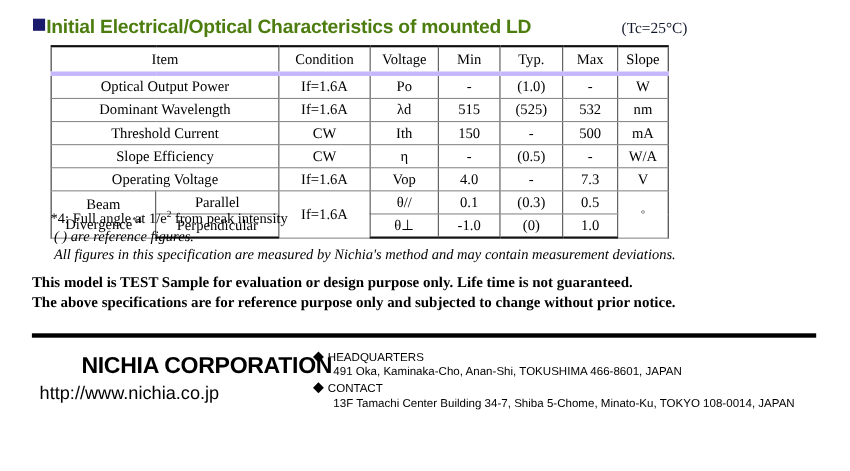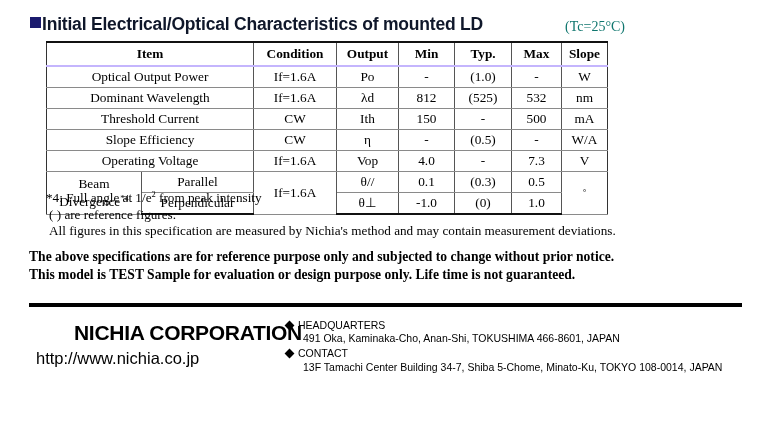--- a/index.html
+++ b/index.html
@@ -31,31 +31,31 @@
     background: #1b1b6e;
     vertical-align: middle;
     margin-right: 1px;
     position: relative;
     top: -2px;
   }
   .title-text {
     font-family: "Liberation Sans", sans-serif;
     font-weight: bold;
     font-size: 17.5px;
-    color: #0f172a;
+    color: #4d7c0f;
     letter-spacing: -0.2px;
     vertical-align: middle;
   }
   .title-tc {
     position: absolute;
     right: 117px;
     top: 5px;
     font-family: "Liberation Serif", serif;
     font-size: 14px;
-    color: #0f766e;
+    color: #0f172a;
     white-space: nowrap;
   }
 
   
   .spec-table {
     position: absolute;
     left: 46px;
     top: 41px;
     width: 554px;
     border-collapse: collapse;
@@ -69,23 +69,23 @@
     border-bottom: 1px solid #8a8a8a;
     text-align: center;
     padding: 1px 2px 2px 2px;
     height: 17px;
     line-height: 15px;
     font-weight: normal;
     vertical-align: middle;
     white-space: nowrap;
   }
   .spec-table tr.head th {
-    font-weight: bold;
+    font-weight: normal;
     border-top: 2px solid #111;
-    border-bottom: 2px solid #c4b5fd;
+    border-bottom: 4px solid #c4b5fd;
     height: 19px;
   }
   .spec-table tr.last td {
     border-bottom: 2.5px solid #111;
   }
   .edge-l { border-left: 1px solid #333 !important; }
   .edge-r { border-right: 1px solid #333 !important; }
 
   .sup {
     font-size: 8.5px;
@@ -98,21 +98,21 @@
   
   .notes {
     position: absolute;
     left: 46px;
     top: 186px;
     width: 700px;
     font-size: 13.2px;
     line-height: 16.5px;
   }
   .notes .n-line { white-space: nowrap; }
-  .notes .n-line.indent { padding-left: 3px; }
+  .notes .n-line.indent { padding-left: 3px; font-style: italic; }
 
   
   .statement {
     position: absolute;
     left: 29px;
     top: 248px;
     width: 720px;
     font-size: 13.6px;
     font-weight: bold;
     line-height: 18px;
@@ -195,42 +195,42 @@
     <col style="width:62px">
     <col style="width:56px">
     <col style="width:57px">
     <col style="width:50px">
     <col style="width:46px">
   </colgroup>
   <tbody>
       <tr class="head">
     <th colspan="2" class="edge-l">Item</th>
     <th>Condition</th>
-    <th>Output</th>
+    <th>Voltage</th>
     <th>Min</th>
     <th>Typ.</th>
     <th>Max</th>
     <th class="edge-r">Slope</th>
   </tr>
 
   <tr>
     <td colspan="2" class="edge-l">Optical Output Power</td>
     <td>If=1.6A</td>
     <td>Po</td>
     <td>-</td>
     <td>(1.0)</td>
     <td>-</td>
     <td class="edge-r">W</td>
   </tr>
 
   <tr>
     <td colspan="2" class="edge-l">Dominant Wavelength</td>
     <td>If=1.6A</td>
     <td>λd</td>
-    <td>812</td>
+    <td>515</td>
     <td>(525)</td>
     <td>532</td>
     <td class="edge-r">nm</td>
   </tr>
 
   <tr>
     <td colspan="2" class="edge-l">Threshold Current</td>
     <td>CW</td>
     <td>Ith</td>
     <td>150</td>
@@ -283,22 +283,22 @@
 </tbody>
   </table>
 
 <div class="notes">
   <div class="n-line"><span>*4: Full angle at 1/e</span><span class="sup">2</span><span> from peak intensity</span></div>
   <div class="n-line indent">( ) are reference figures.</div>
   <div class="n-line indent">All figures in this specification are measured by Nichia's method and may contain measurement deviations.</div>
 </div>
 
 <div class="statement">
+  <div>This model is TEST Sample for evaluation or design purpose only. Life time is not guaranteed.</div>
   <div>The above specifications are for reference purpose only and subjected to change without prior notice.</div>
-  <div>This model is TEST Sample for evaluation or design purpose only. Life time is not guaranteed.</div>
 </div>
 
 <div class="divider"></div>
 
 <div class="footer-left">
   <div class="company-name">NICHIA CORPORATION</div>
   <div class="company-url">http://www.nichia.co.jp</div>
 </div>
 
 <div class="footer-right">

